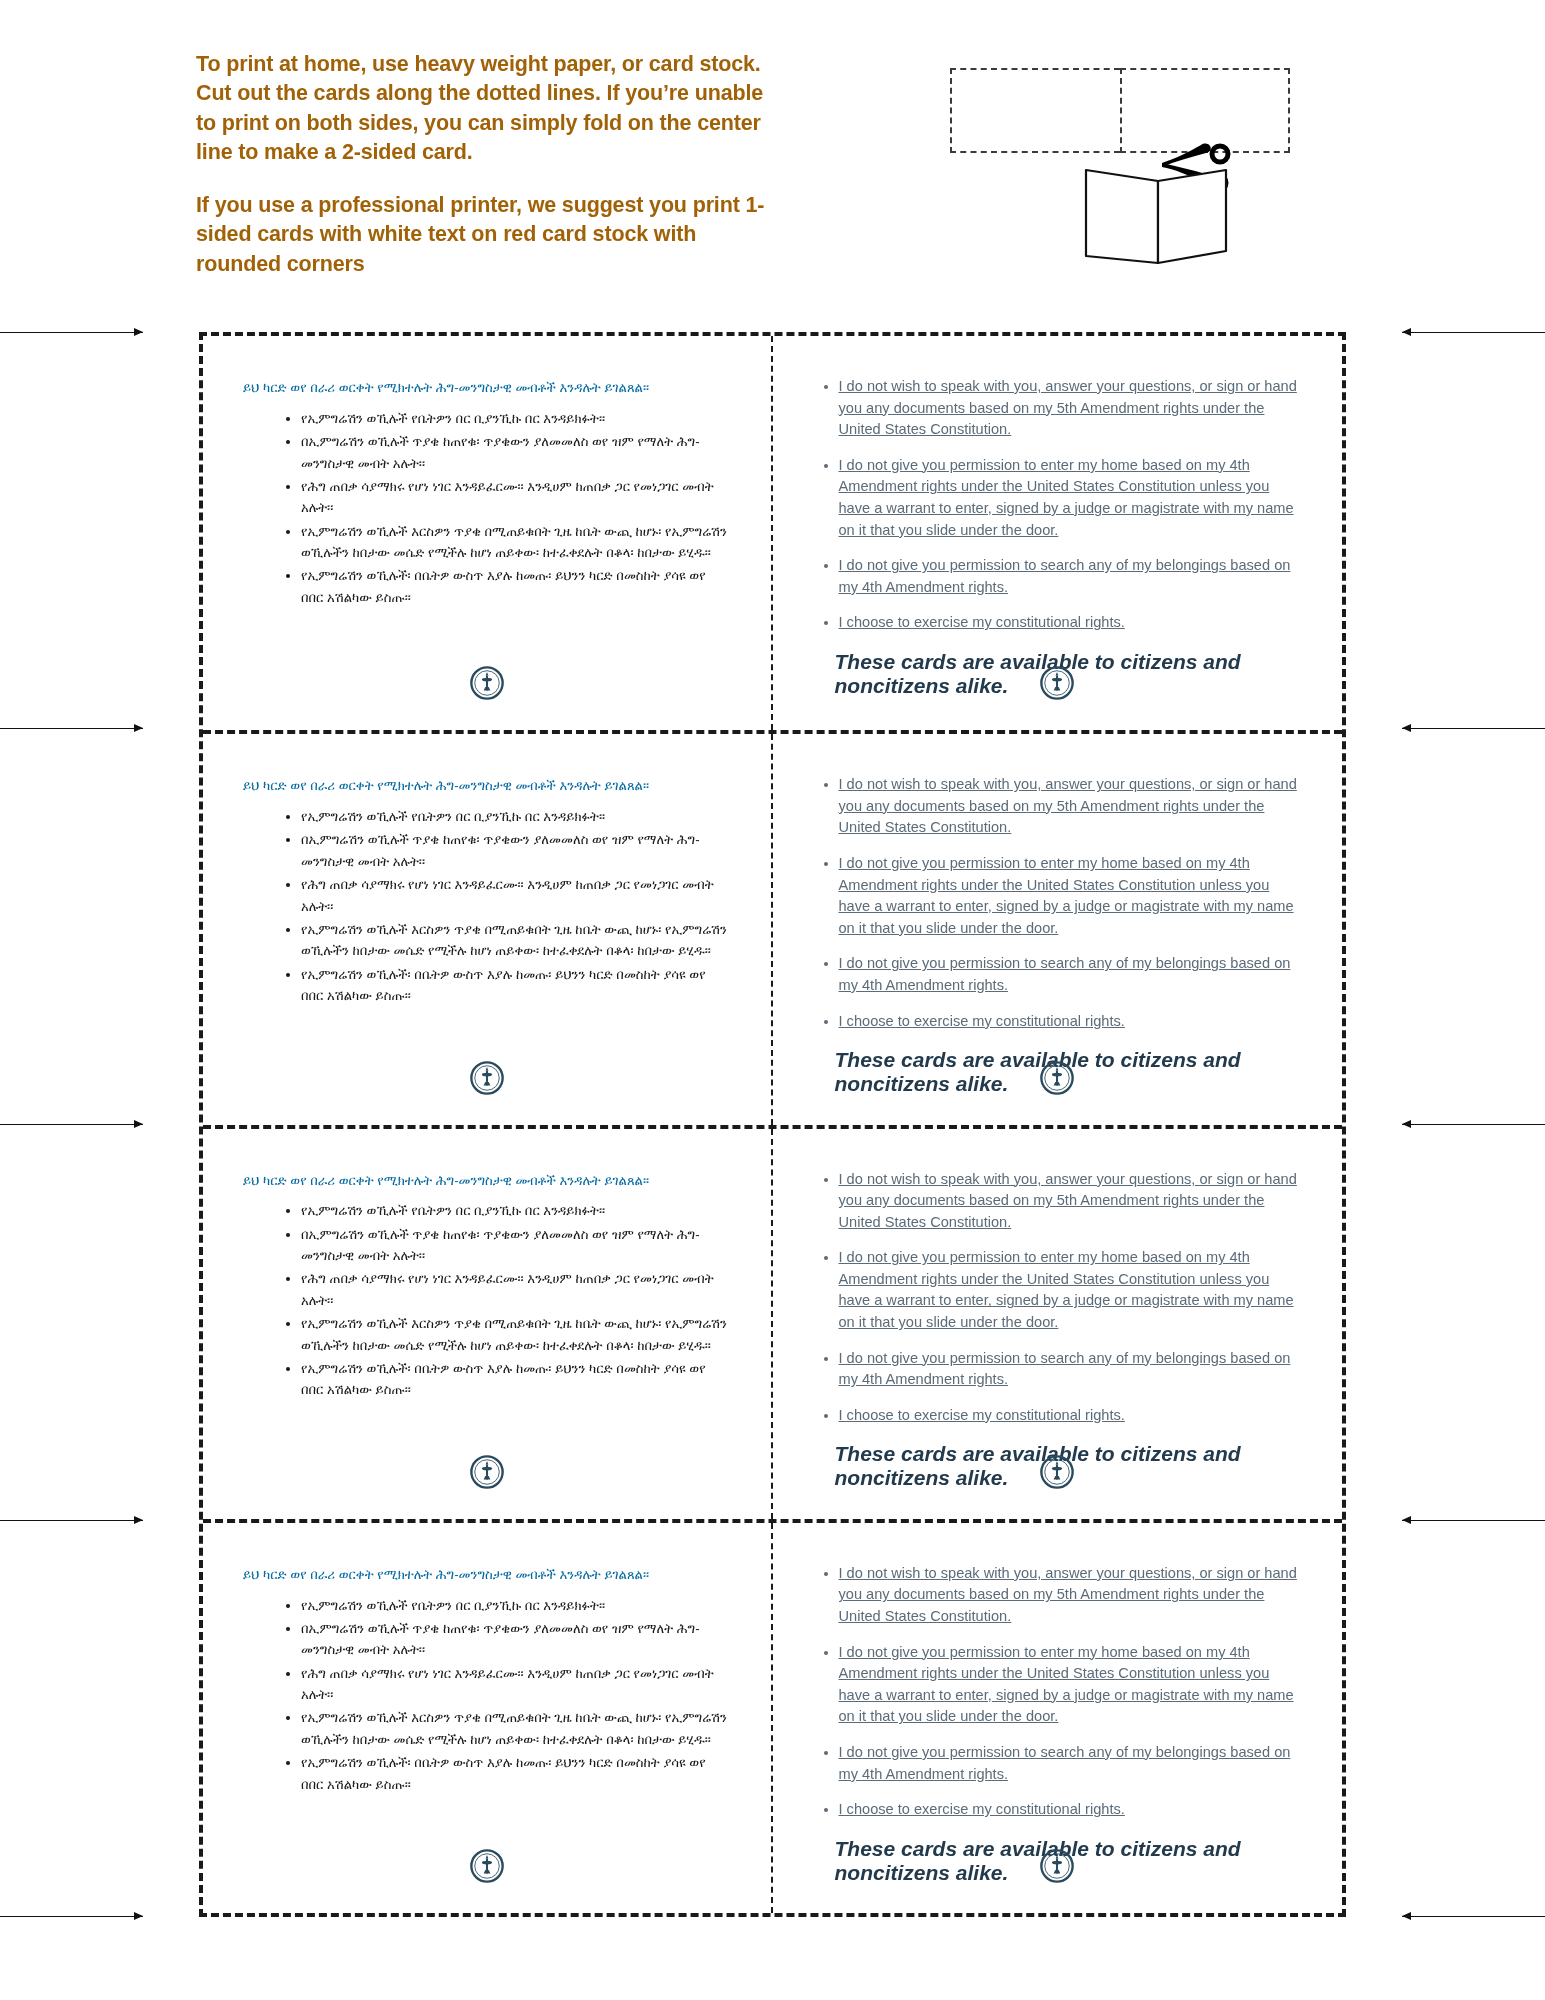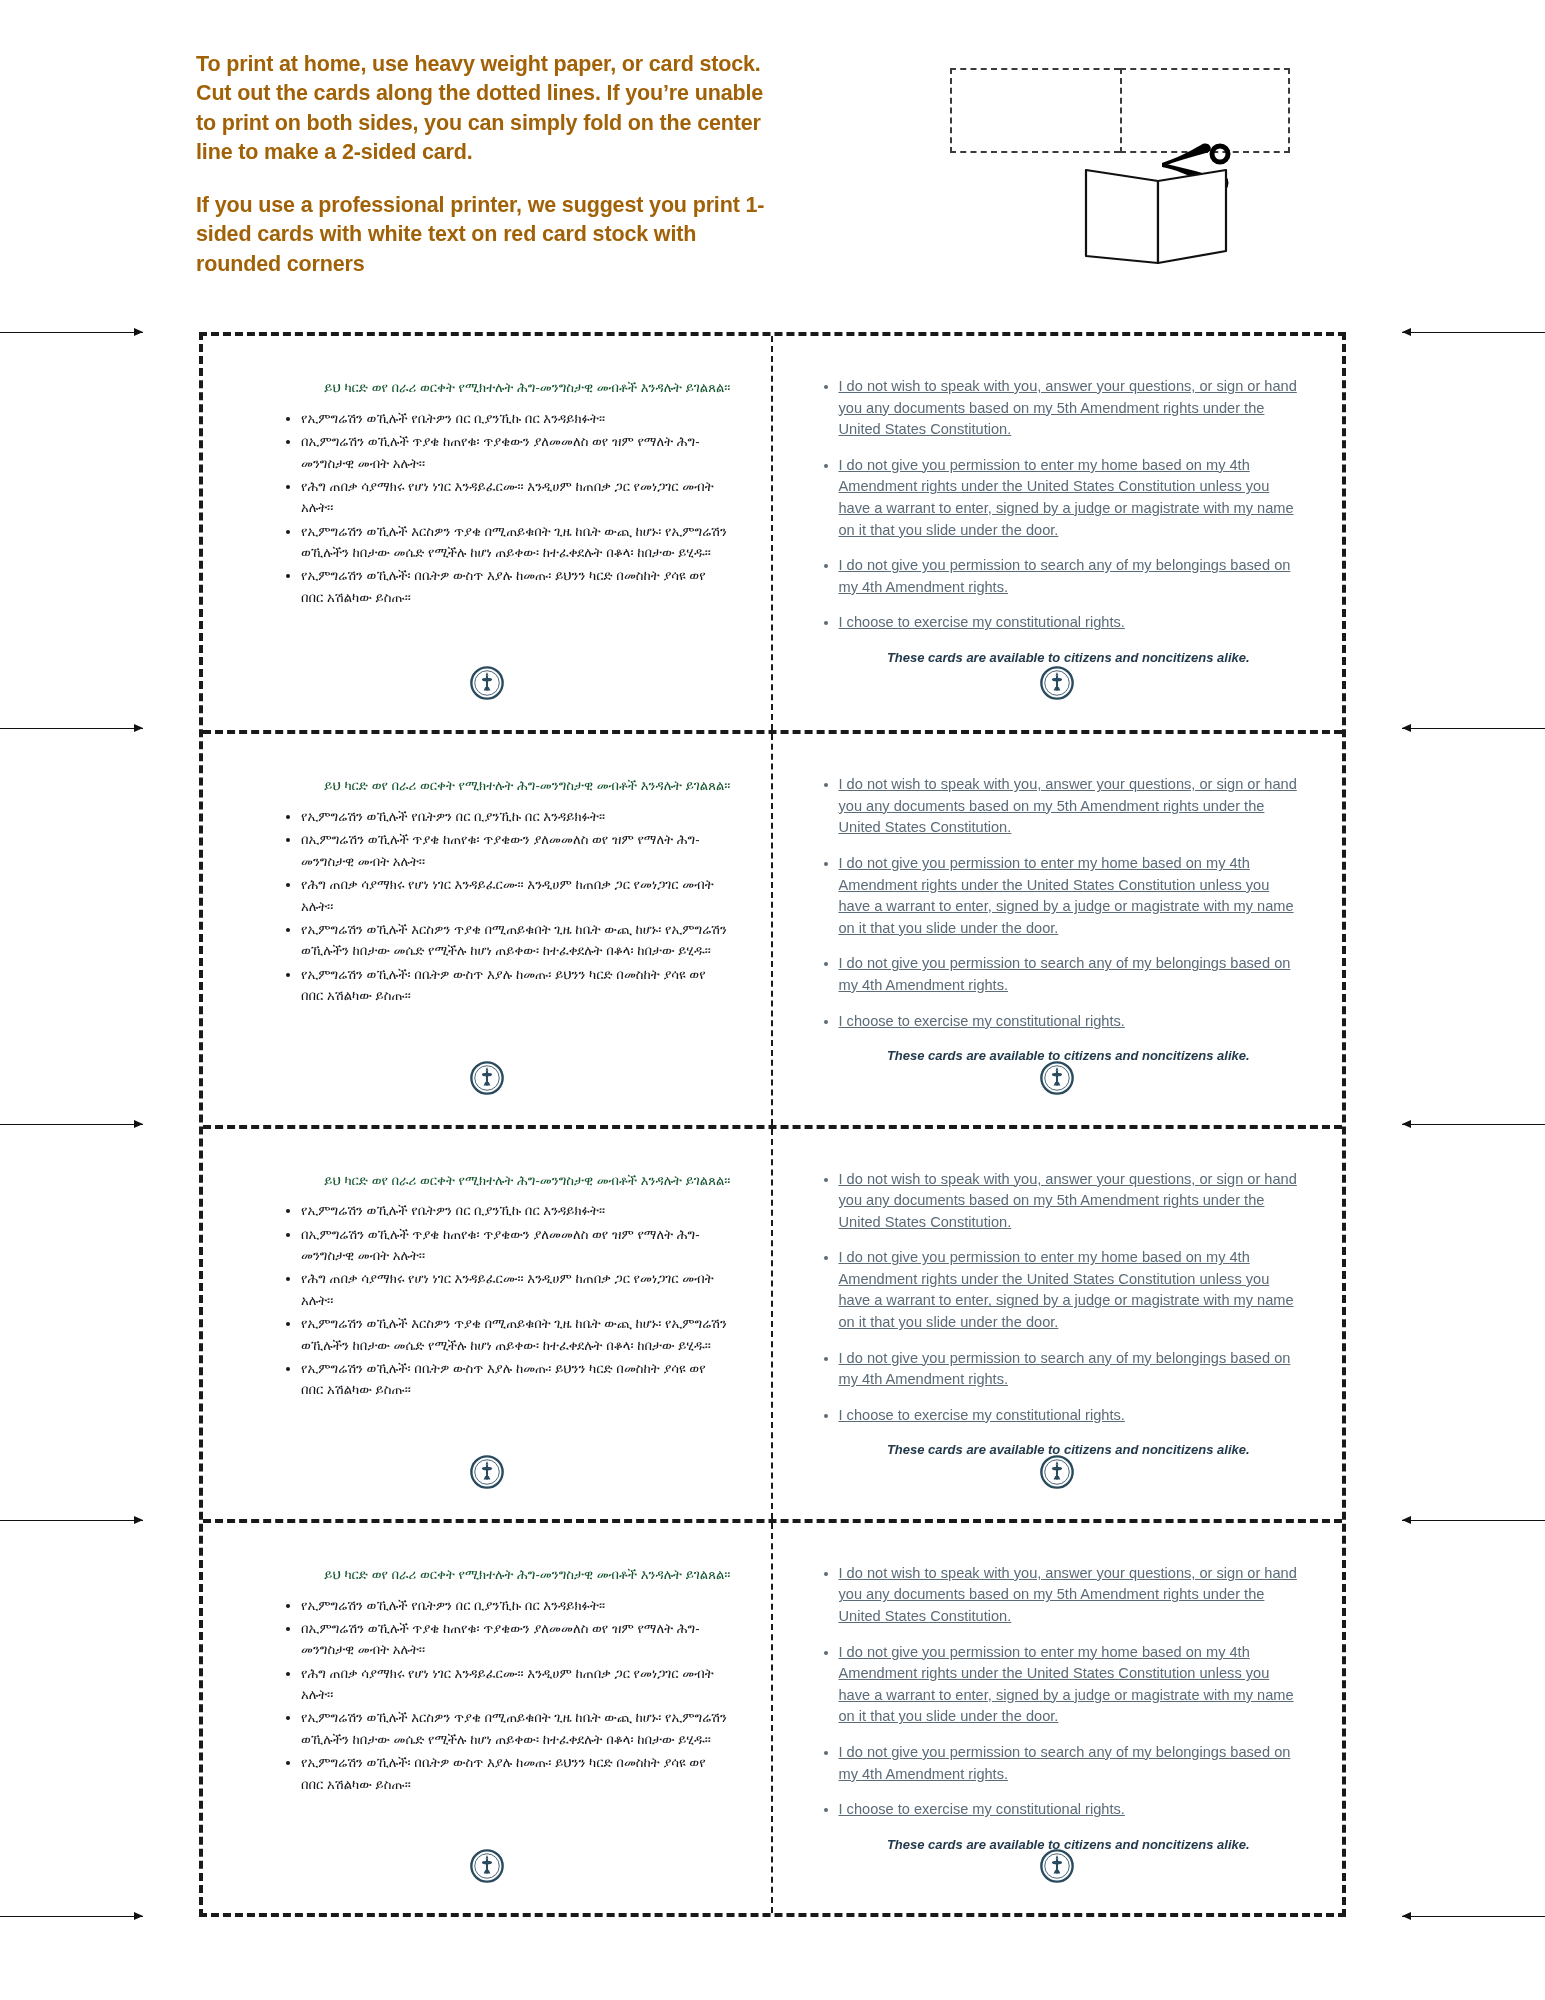--- a/index.html
+++ b/index.html
@@ -89,25 +89,24 @@
     position: relative;
     box-sizing: border-box;
     height: 100%;
     padding: 34px 40px 0 40px;
   }
   .card-face.left  { width: 50%; border-right: 2px dashed #1a1a1a; }
   .card-face.right { width: 50%; }
 
   
   .am-intro {
-    color: #14532d;
+    color: #0369a1;
     font-size: 13.2px;
     line-height: 1.5;
     margin: 8px 0 10px 0;
-    text-align: right;
   }
   .am-list {
     margin: 0;
     padding-left: 30px;
     color: #16181c;
     font-size: 13.2px;
     line-height: 1.62;
   }
   .am-list li { margin-bottom: 2px; margin-left: 28px; }
 
@@ -118,23 +117,22 @@
     color: #5b6b78;
     font-size: 14.6px;
     line-height: 1.48;
     text-decoration: underline;
   }
   .en-list li { margin-bottom: 14px; }
   .en-note {
     color: #223a4c;
     font-weight: bold;
     font-style: italic;
-    font-size: 13px;
+    font-size: 21px;
     margin: 16px 0 0 22px;
-    text-align: center;
   }
 
   .card-logo {
     position: absolute;
     left: 0;
     bottom: 26px;
     width: 100%;
     text-align: center;
   }
   .card-logo svg { display: inline-block; }

